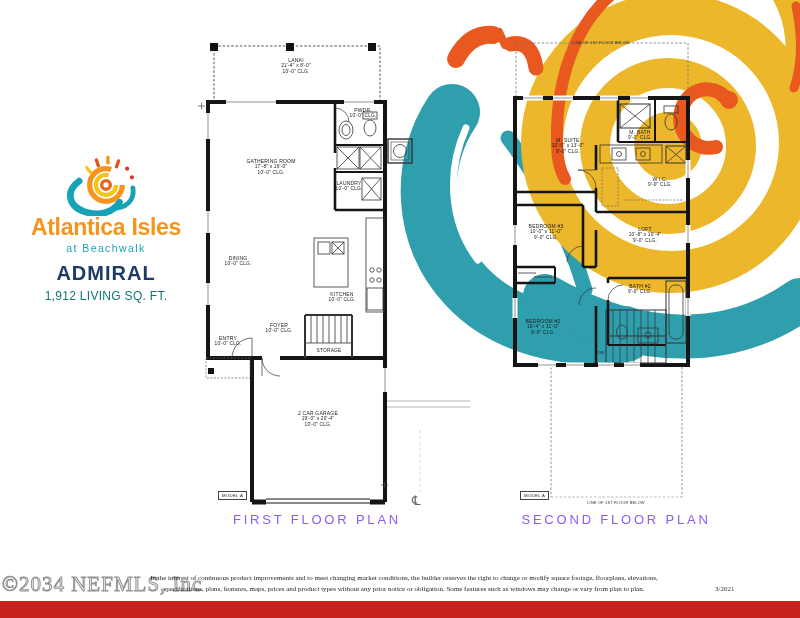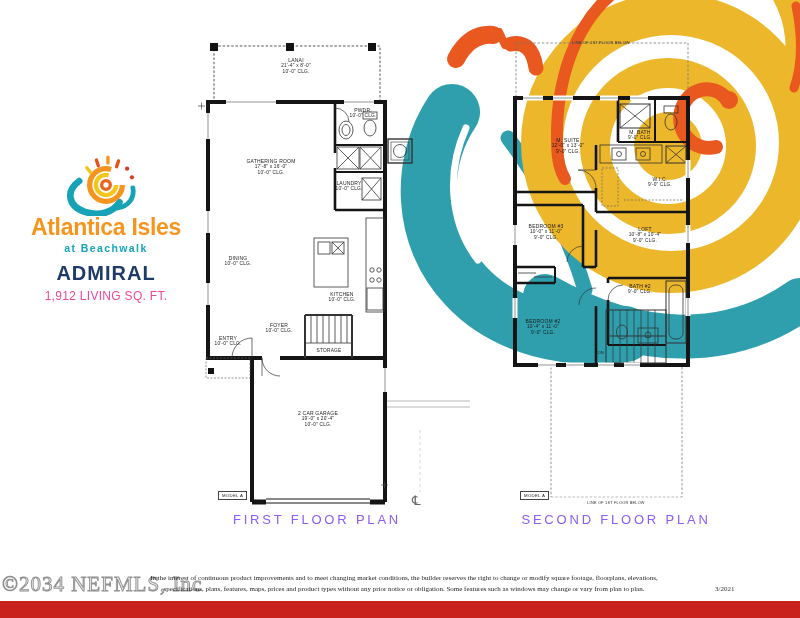--- a/index.html
+++ b/index.html
@@ -6,26 +6,26 @@
   body{width:800px;height:618px;position:relative;overflow:hidden;background:#ffffff;
        font-family:"Liberation Sans",sans-serif;}
   #canvas{position:absolute;inset:0;width:699px;height:618px;}
   svg.layer{position:absolute;left:0;top:0;width:800px;height:618px;}
 
   
   .logo-wrap{position:absolute;left:0;top:150px;width:212px;text-align:center;}
   .logo-icon{position:absolute;left:58px;top:2px;width:96px;height:64px;}
   .brand{position:absolute;left:0;top:64px;width:212px;font-weight:bold;font-size:23px;
          letter-spacing:-0.3px;color:#F7941E;}
-  .tagline{position:absolute;left:0;top:92px;width:212px;font-weight:bold;font-size:10.5px;
+  .tagline{position:absolute;left:0;top:92px;width:212px;font-weight:normal;font-size:10.5px;
            letter-spacing:1.4px;color:#14A5B8;}
   .plan-name{position:absolute;left:0;top:112px;width:212px;font-weight:bold;font-size:20px;
              letter-spacing:1px;color:#1E3A66;}
   .living{position:absolute;left:0;top:139px;width:212px;font-size:12px;letter-spacing:.3px;
-          color:#ec4899;}
+          color:#0f766e;}
 
   
   .rl{position:absolute;transform:translate(-50%,-50%);text-align:center;
       font-size:4.8px;line-height:1.25;letter-spacing:.2px;color:#1b1b1b;width:max-content;}
   .rl .nm{font-size:5px;}
   .note{position:absolute;transform:translate(-50%,-50%);font-size:3.9px;color:#333;
         letter-spacing:.2px;width:max-content;}
   .dn{position:absolute;transform:translate(-50%,-50%);font-size:3.9px;color:#222;}
   .model-box{position:absolute;font-size:4.3px;color:#222;border:0.8px solid #444;
              background:#fff;padding:1px 3px;letter-spacing:.3px;}

